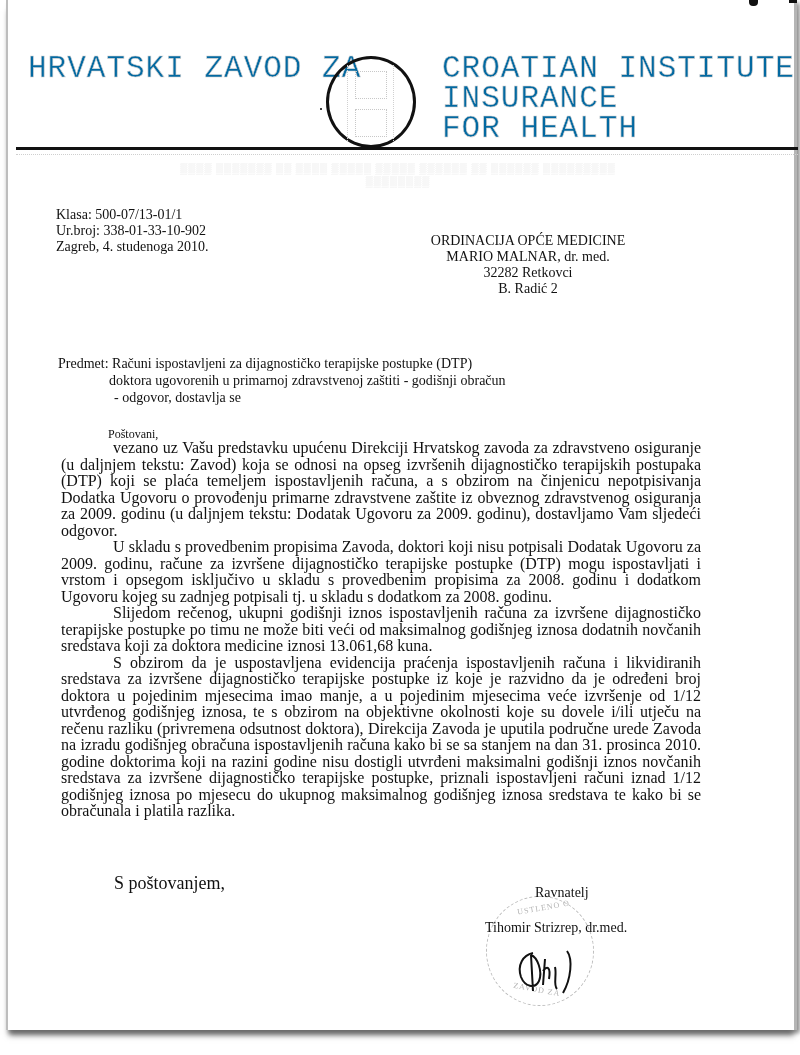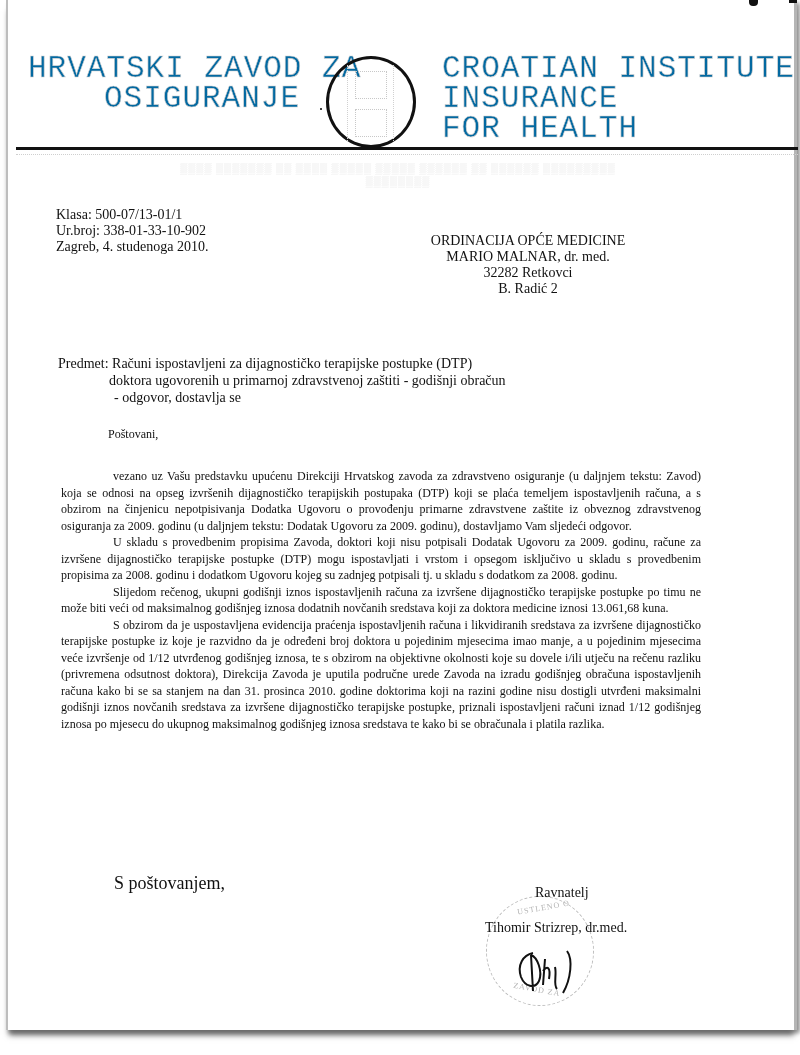--- a/index.html
+++ b/index.html
@@ -52,22 +52,22 @@
     .recipient div { white-space: nowrap; }
 
     .subject { position: absolute; left: 50px; top: 355px; font-size: 14px; line-height: 17px; }
     .subject .lbl { display: inline; }
     .subject .l2 { padding-left: 51px; }
     .subject .l3 { padding-left: 56px; }
 
     .salutation { position: absolute; left: 100px; top: 427px; font-size: 12px; }
 
     .body-text {
-      position: absolute; left: 53px; top: 468px; width: 640px;
-      font-size: 12px; line-height: 16.5px; text-align: justify;
+      position: absolute; left: 53px; top: 440px; width: 640px;
+      font-size: 16px; line-height: 16.5px; text-align: justify;
     }
     .body-text p { margin: 0; text-indent: 52px; }
 
     .closing { position: absolute; left: 106px; top: 873px; font-size: 18px; }
     .sig-title { position: absolute; left: 527px; top: 885px; font-size: 14px; }
     .sig-name { position: absolute; left: 477px; top: 920px; font-size: 14px; white-space: nowrap; }
 
     .stamp {
       position: absolute; left: 478px; top: 896px; width: 108px; height: 110px;
       border: 1px dashed #bdbdbd; border-radius: 50%; box-sizing: border-box;
@@ -79,21 +79,20 @@
   </style>
 </head>
 <body>
 
 <div class="page">
   <div class="scan-mark mark1"></div>
   <div class="scan-mark mark2"></div>
 
   <div class="hdr-left">
     <span class="hdr-line">HRVATSKI ZAVOD ZA</span>
-    <span class="hdr-line">OSIGURANJE</span>
   </div>
 
   <div class="logo-oval">
     <div class="bar1"></div>
       <div class="bar2"></div>
     <div class="h1"></div>
       <div class="h2"></div>
   </div>
   <div class="logo-dot"></div>
 

